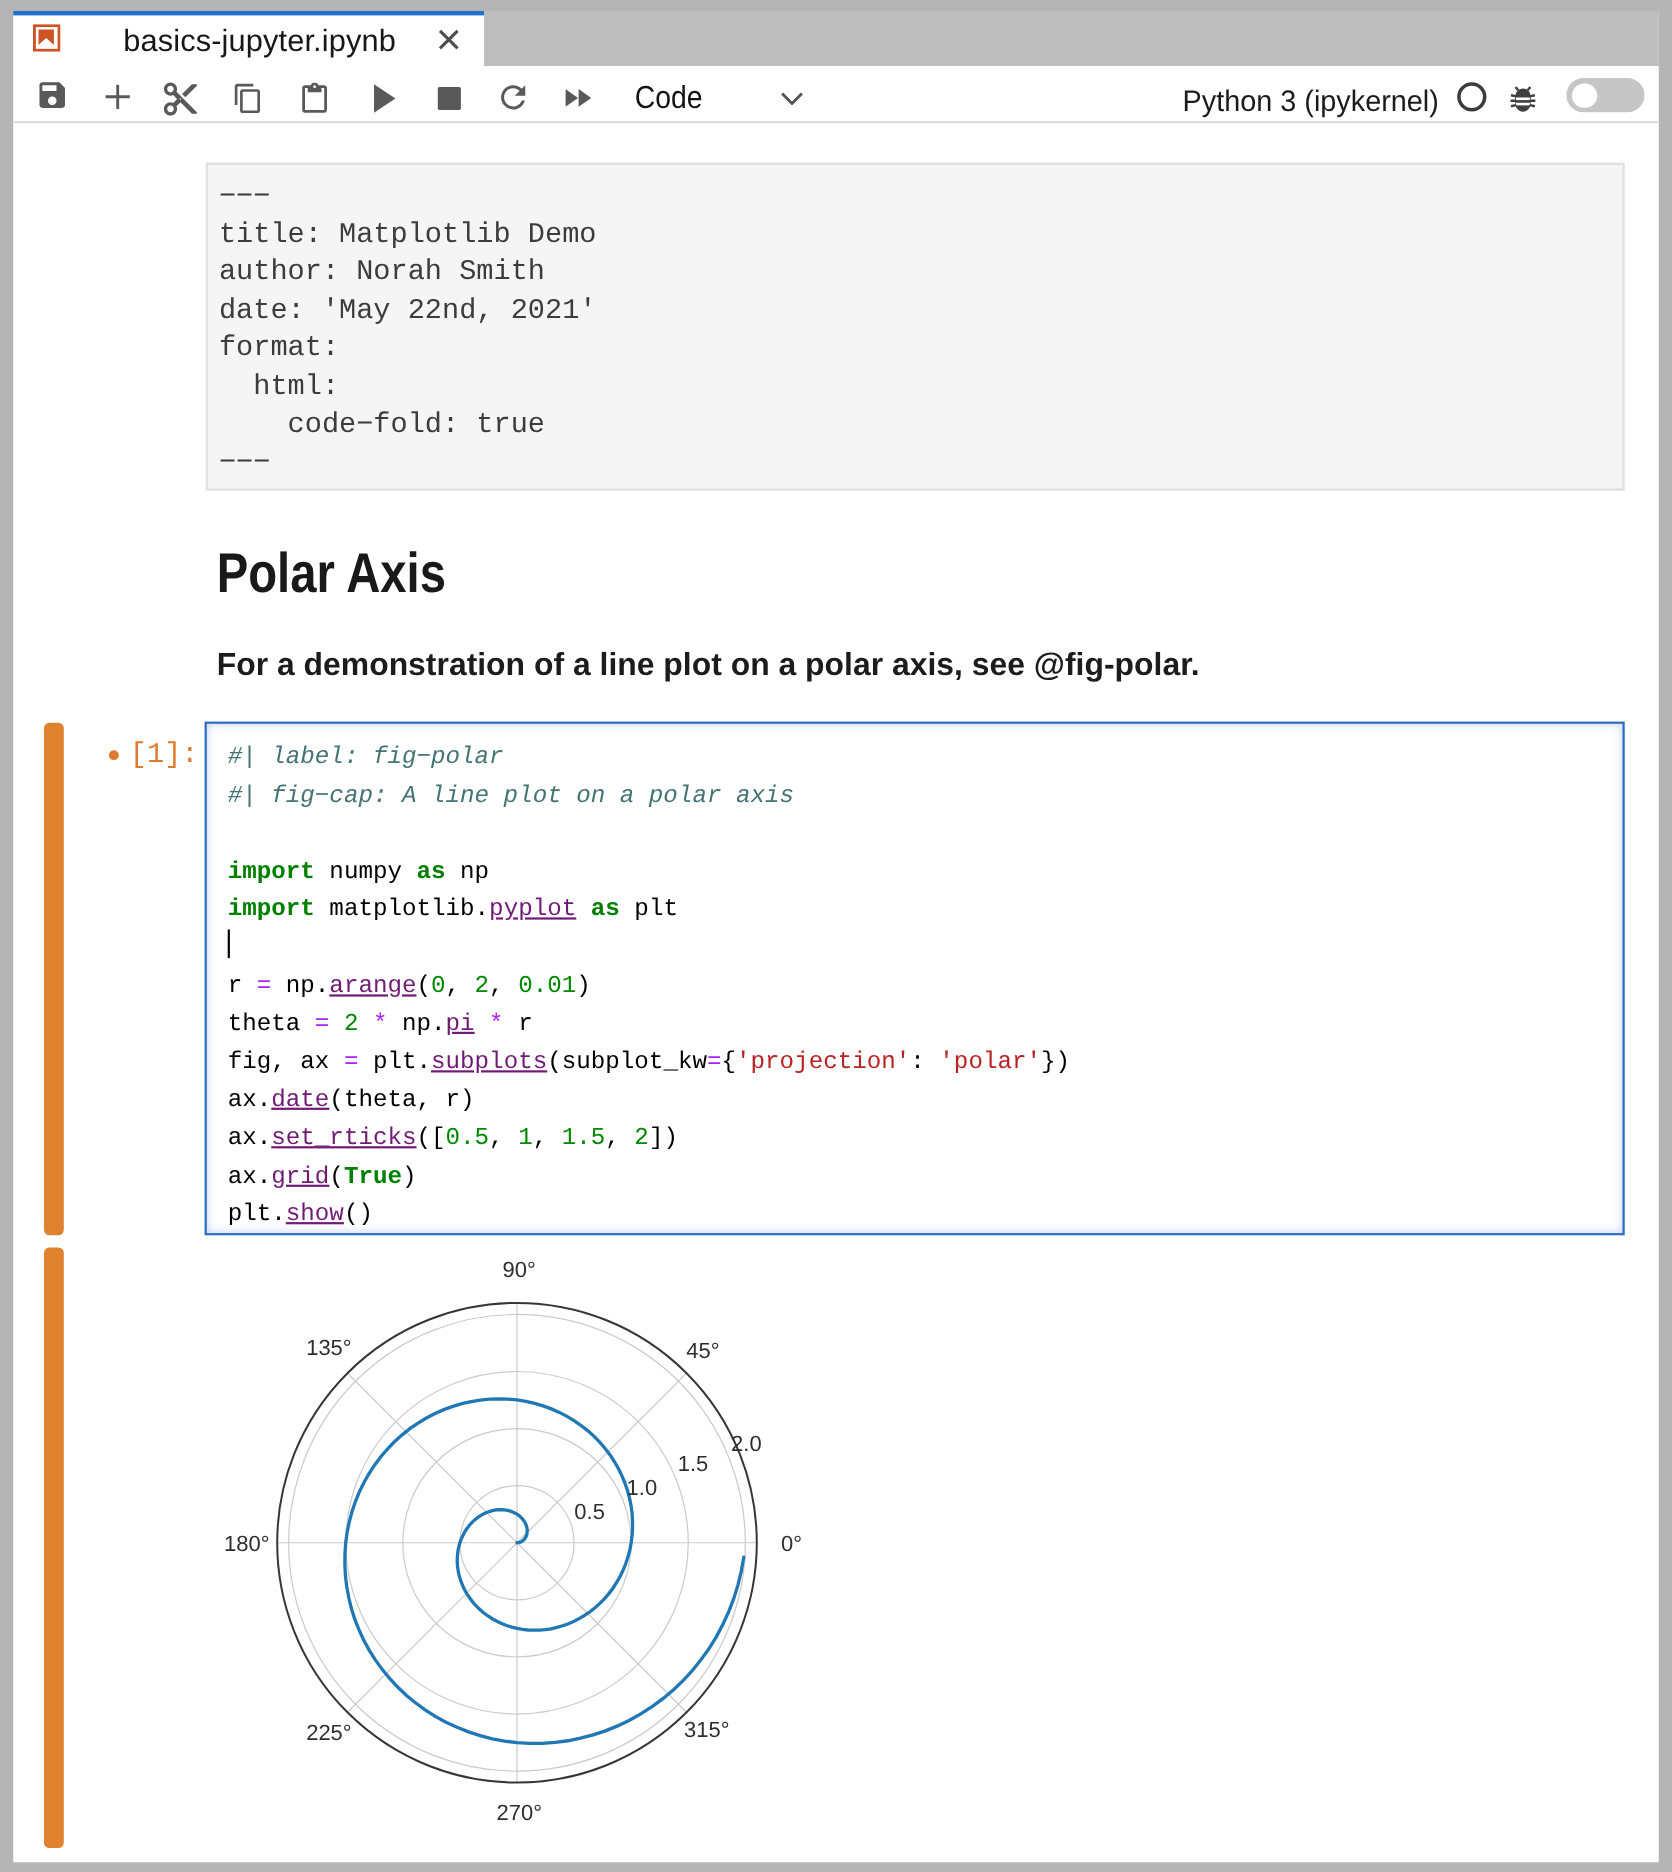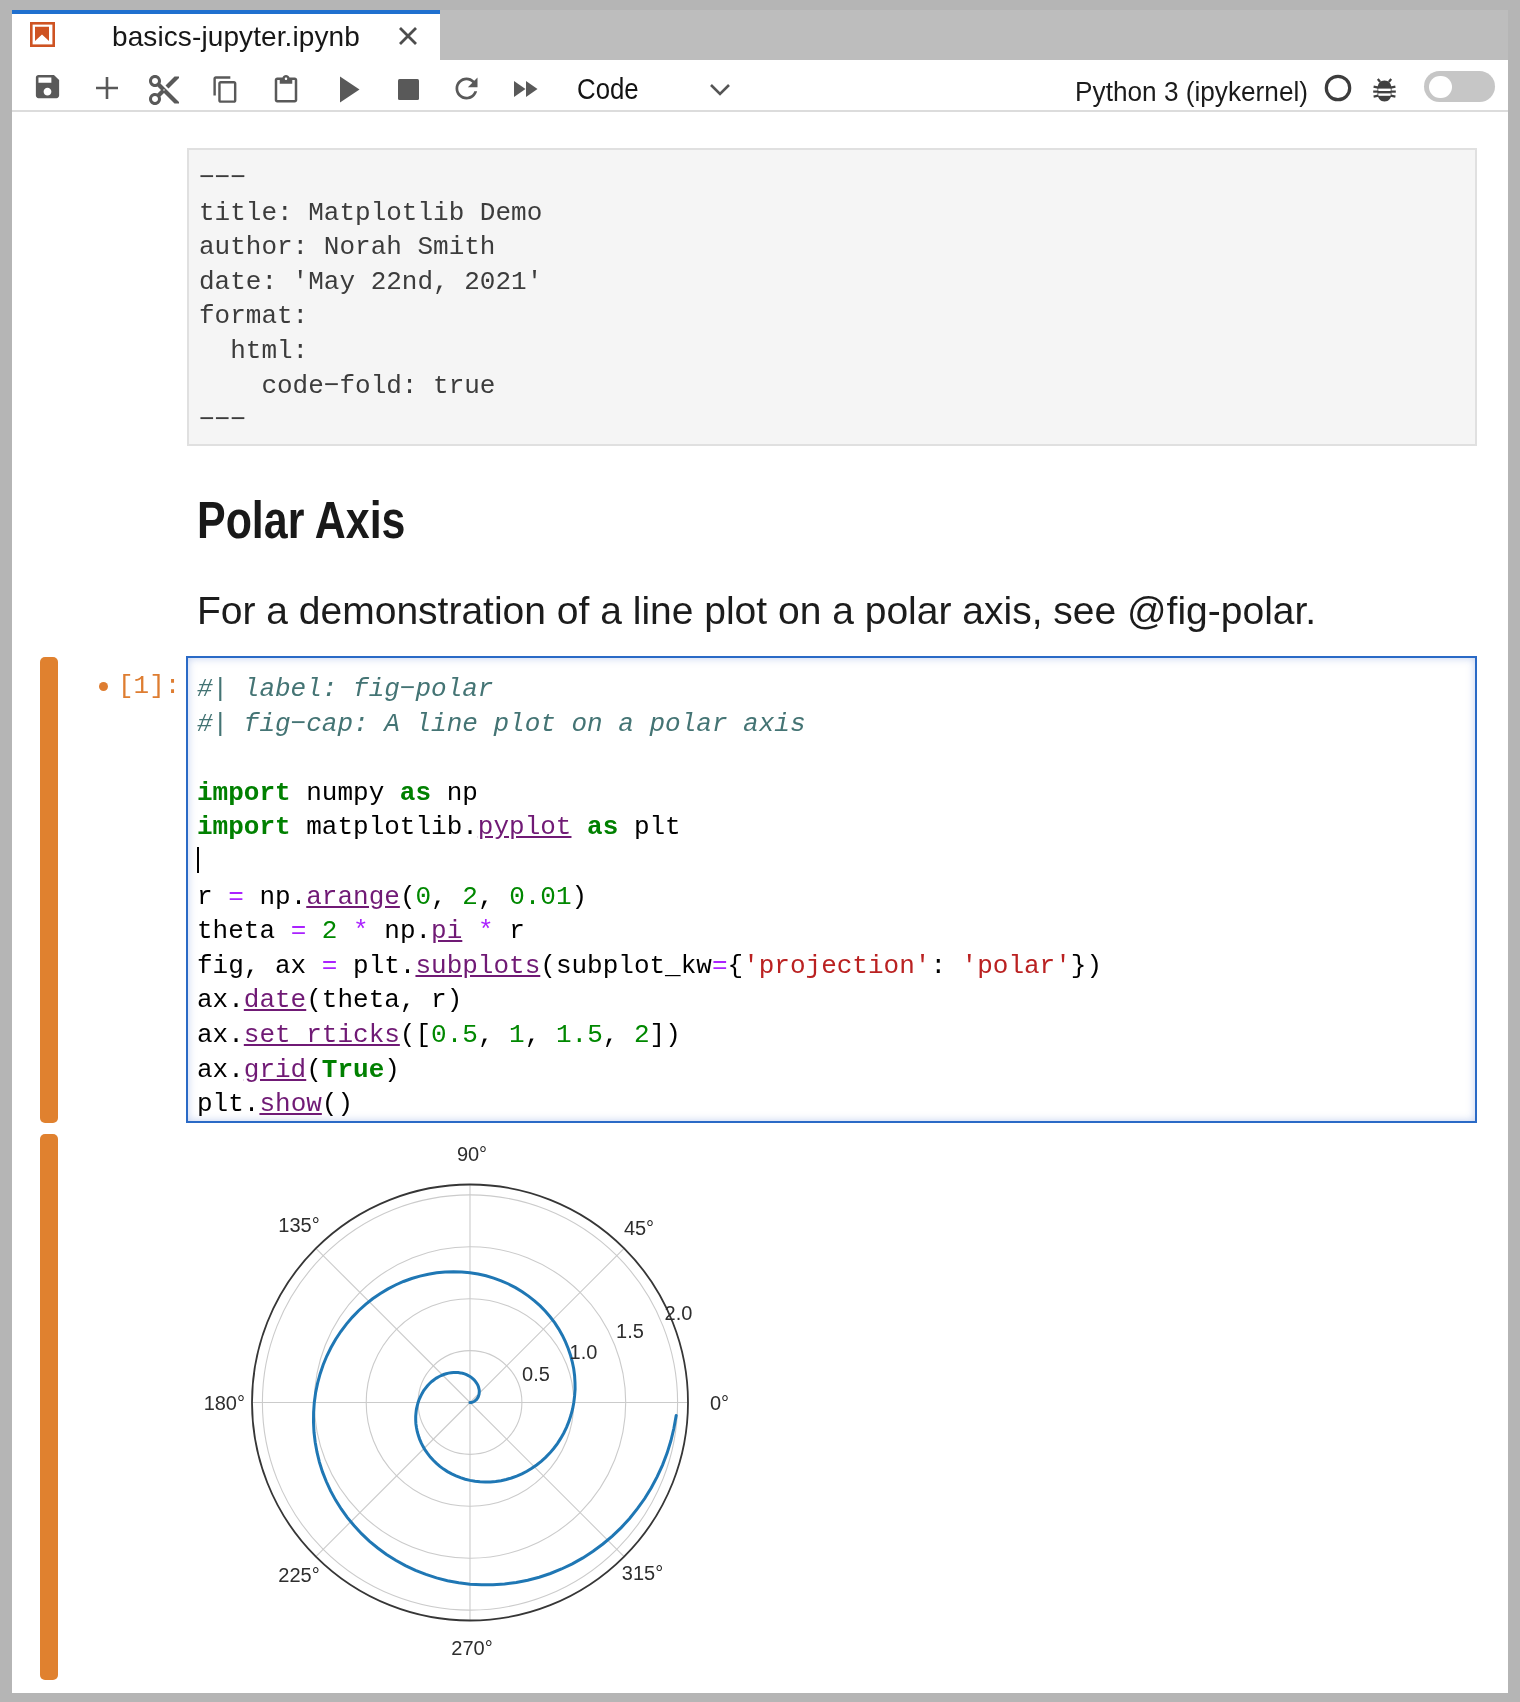--- a/index.html
+++ b/index.html
@@ -7,23 +7,23 @@
 .win{left:12px;top:10px;width:1496px;height:1683px;background:#fff;}
 .tabstrip{left:440px;top:10px;width:1068px;height:50px;background:#bdbdbd;}
 .bluebar{left:12px;top:10px;width:428px;height:4px;background:#2070cf;}
 .tabtitle{left:64px;top:21px;font-size:28px;color:#171717;letter-spacing:0.1px;margin-left:48px;}
 .toolbar-border{left:12px;top:110px;width:1496px;height:2px;background:#dcdcdc;}
 .codesel{left:577px;top:73px;font-size:29px;color:#131313;transform:scaleX(0.89);transform-origin:0 0;}
 .kernel{left:1060px;top:77px;width:248px;font-size:27px;color:#1b1b1b;text-align:right;white-space:nowrap;transform:scaleX(0.97);transform-origin:100% 0;}
 .rawbox{left:187px;top:148px;width:1290px;height:298px;background:#f5f5f5;border:2px solid #e0e0e0;box-sizing:border-box;}
 .rawtxt{margin:0;padding:11px 0 0 10px;font-family:"Liberation Mono",monospace;font-size:26px;line-height:34.6px;color:#3c3c3c;}
 h1.polar{left:197px;top:491px;margin:0;font-size:51px;color:#191919;font-weight:700;transform:scaleX(0.842);transform-origin:0 0;white-space:nowrap;}
-p.desc{left:197px;top:589px;margin:0;font-size:39px;color:#1c1c1c;}
+p.desc{left:197px;top:589px;margin:0;font-size:29px;color:#1c1c1c;font-weight:bold;}
 .cellbox{left:186px;top:656px;width:1291px;height:467px;border:2px solid #2a6ac6;box-sizing:border-box;background:#fff;box-shadow:inset 0 0 9px rgba(120,150,220,0.45);}
-.codetxt{left:197px;top:672px;margin:0;font-family:"Liberation Mono",monospace;font-size:26px;line-height:34.6px;color:#000;}
+.codetxt{left:207px;top:672px;margin:0;font-family:"Liberation Mono",monospace;font-size:22px;line-height:34.6px;color:#000;}
 .codetxt .c{color:#447474;font-style:italic;}
 .codetxt .k{color:#008000;font-weight:bold;}
 .codetxt .n{color:#008800;}
 .codetxt .s{color:#ba2121;text-align:right;}
 .codetxt .o{color:#aa22ff;}
 .codetxt .p{color:#701a75;text-decoration:underline;}
 .cursor{display:inline-block;width:2px;height:26px;background:#000;vertical-align:-4px;}
 .promptdot{left:99px;top:682px;width:9px;height:9px;border-radius:50%;background:#de7d31;}
 .prompt{left:118px;top:669px;font-family:"Liberation Mono",monospace;font-size:26px;line-height:34.6px;color:#de7d31;}
 .bar1{left:40px;top:657px;width:18px;height:466px;border-radius:5px;background:#e0812f;}

